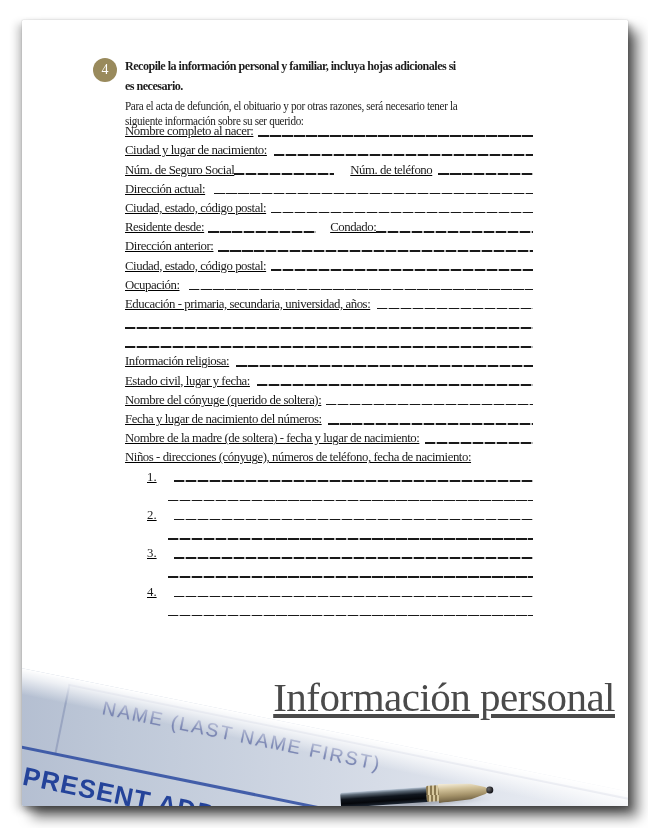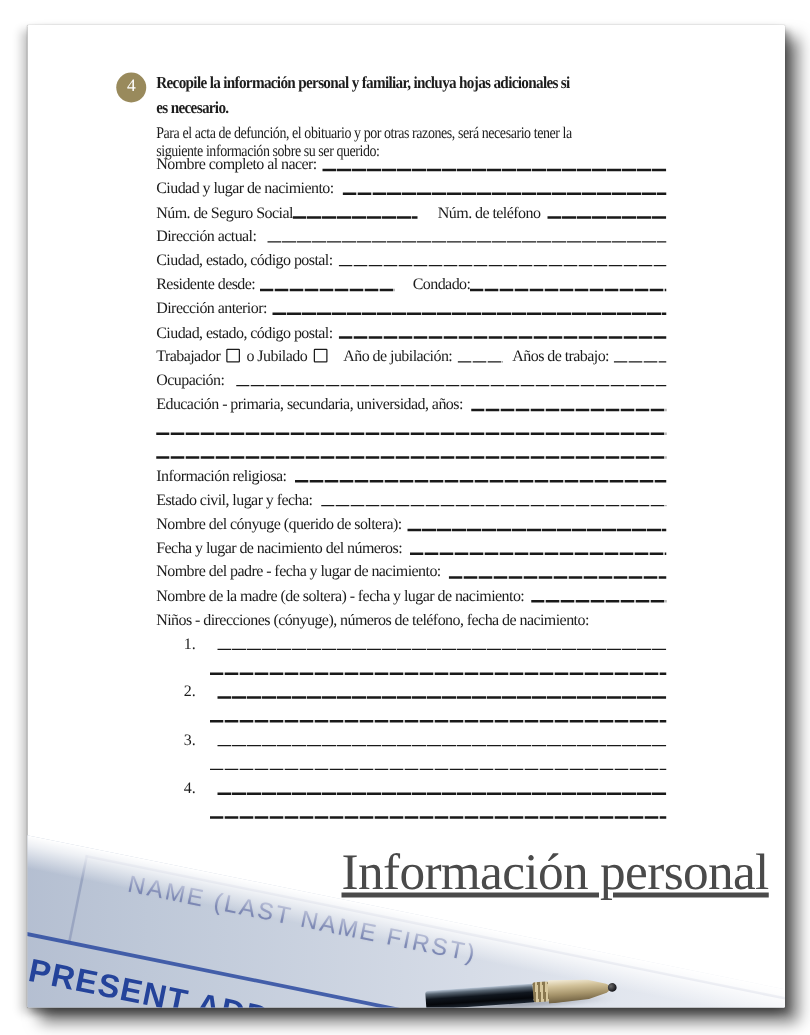--- a/index.html
+++ b/index.html
@@ -19,21 +19,21 @@
 
   .heading{position:absolute;left:103px;top:36px;z-index:2;
         font-weight:bold;font-size:13.5px;line-height:20px;color:#1d1d1d;
         letter-spacing:-0.6px;white-space:pre-line;
         transform:scaleX(0.90);transform-origin:0 0;}
   .intro{position:absolute;left:103px;top:78px;z-index:2;
         font-size:13px;line-height:15.4px;color:#1d1d1d;
         letter-spacing:-0.4px;white-space:pre-line;
         transform:scaleX(0.86);transform-origin:0 0;}
 
-  .form{position:absolute;left:103px;top:100px;width:408px;z-index:2;}
+  .form{position:absolute;left:103px;top:100px;width:408px;z-index:2;text-decoration:underline;}
   .row{display:flex;align-items:flex-end;height:19.2px;white-space:nowrap;}
   .lbl{font-size:12.8px;line-height:16px;color:#1c1c1c;letter-spacing:-0.45px;flex:none;}
   .fill{height:1.7px;margin-bottom:2.5px;flex:1 1 auto;
         background:repeating-linear-gradient(90deg,#191919 0 10.5px,rgba(25,25,25,.30) 10.5px 12px);}
   .fill.fixed{flex:none;}
   .gap{flex:none;}
   .cbx{flex:none;width:9px;height:9px;border:1.3px solid #1c1c1c;border-radius:1px;
        margin:0 5px 3px 5px;background:#fff;}
   .num{flex:none;margin-left:22px;width:21px;font-size:12.8px;line-height:16px;color:#1c1c1c;}
   .indent{flex:none;width:43px;}
@@ -128,34 +128,20 @@
         <span class="lbl">Dirección anterior:</span>
         <span class="gap" style="width: 5px;"></span>
         <div class="fill"></div>
       </div>
       <div class="row">
         <span class="lbl">Ciudad, estado, código postal:</span>
         <span class="gap" style="width: 5px;"></span>
         <div class="fill"></div>
       </div>
       <div class="row">
-        <span class="lbl">Trabajador</span>
-        <span class="cbx"></span>
-        <span class="lbl">o Jubilado</span>
-        <span class="cbx"></span>
-        <span class="gap" style="width: 8px;"></span>
-        <span class="lbl">Año de jubilación:</span>
-        <span class="gap" style="width: 4px;"></span>
-        <div class="fill fixed" style="width: 36px;"></div>
-        <span class="gap" style="width: 8px;"></span>
-        <span class="lbl">Años de trabajo:</span>
-        <span class="gap" style="width: 4px;"></span>
-        <div class="fill"></div>
-      </div>
-      <div class="row">
         <span class="lbl">Ocupación:</span>
         <span class="gap" style="width: 9px;"></span>
         <div class="fill"></div>
       </div>
       <div class="row">
         <span class="lbl">Educación - primaria, secundaria, universidad, años:</span>
         <span class="gap" style="width: 7px;"></span>
         <div class="fill"></div>
       </div>
       <div class="row">
@@ -174,25 +160,20 @@
         <span class="gap" style="width: 7px;"></span>
         <div class="fill"></div>
       </div>
       <div class="row">
         <span class="lbl">Nombre del cónyuge (querido de soltera):</span>
         <span class="gap" style="width: 5px;"></span>
         <div class="fill"></div>
       </div>
       <div class="row">
         <span class="lbl">Fecha y lugar de nacimiento del números:</span>
-        <span class="gap" style="width: 6px;"></span>
-        <div class="fill"></div>
-      </div>
-      <div class="row">
-        <span class="lbl">Nombre del padre - fecha y lugar de nacimiento:</span>
         <span class="gap" style="width: 6px;"></span>
         <div class="fill"></div>
       </div>
       <div class="row">
         <span class="lbl">Nombre de la madre (de soltera) - fecha y lugar de nacimiento:</span>
         <span class="gap" style="width: 6px;"></span>
         <div class="fill"></div>
       </div>
       <div class="row">
         <span class="lbl">Niños - direcciones (cónyuge), números de teléfono, fecha de nacimiento:</span>

